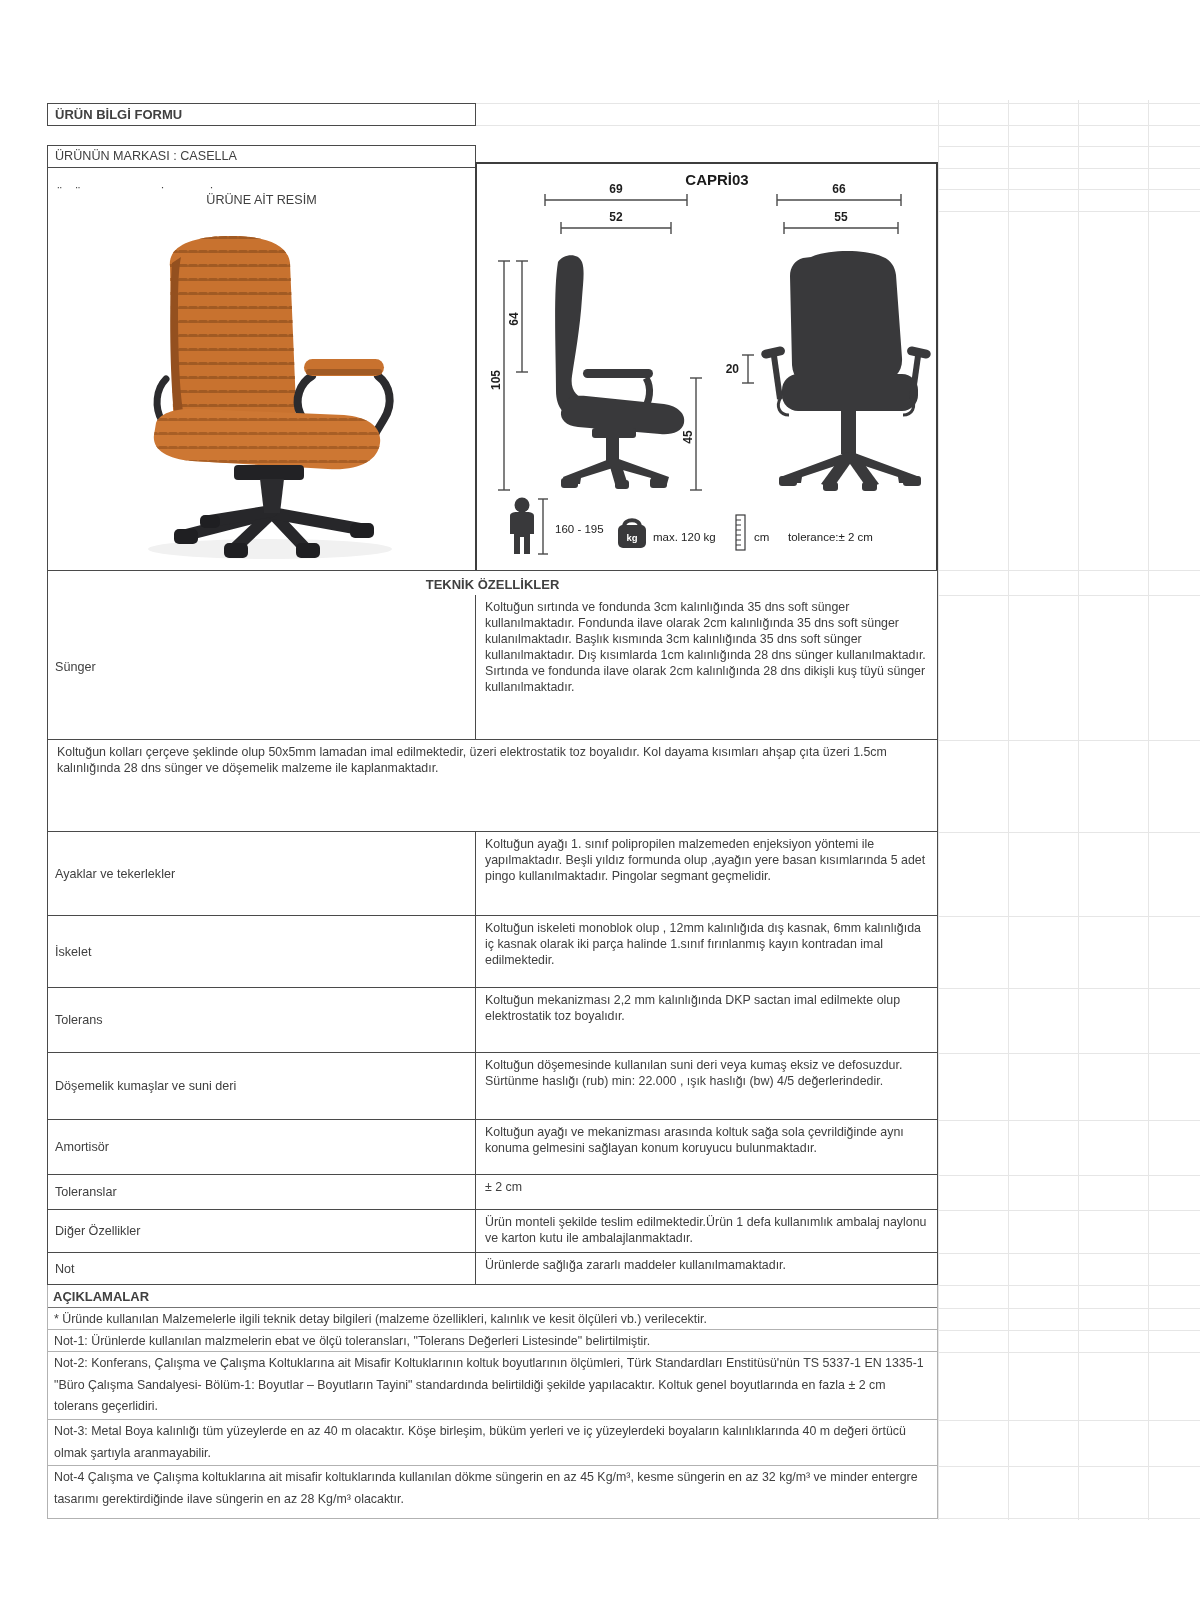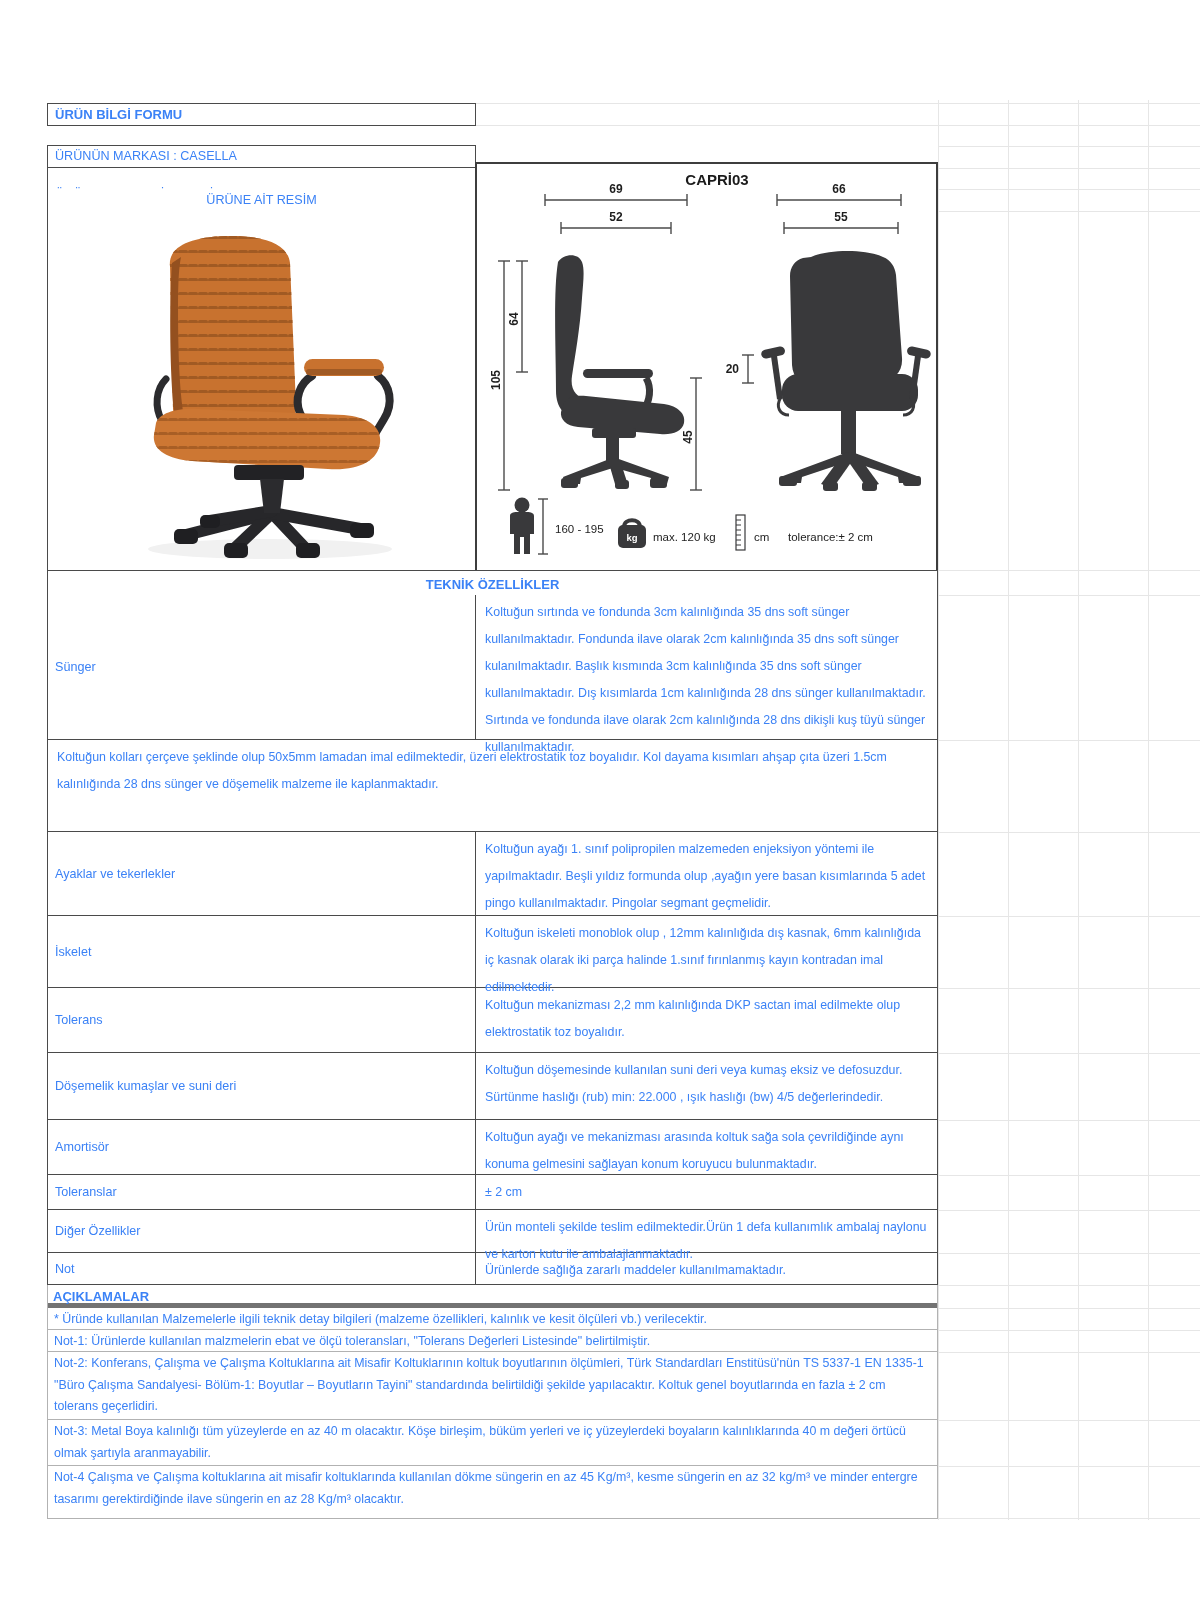--- a/index.html
+++ b/index.html
@@ -1,41 +1,41 @@
 <!DOCTYPE html>
 <html><head>
 <meta charset="utf-8">
 <style>
   html,body{margin:0;padding:0;background:#ffffff;}
   #page{position:relative;width:1200px;height:1600px;background:#fff;
-        font-family:"Liberation Sans",sans-serif;color:#3b82f6;overflow:hidden;}
+        font-family:"Liberation Sans",sans-serif;color:#404040;overflow:hidden;}
   .cell{position:absolute;box-sizing:border-box;background:#fff;z-index:2;}
   .gl{position:absolute;background:#e6e6e6;z-index:1;}
   .title-cell{left:47px;top:103px;width:429px;height:23px;border:1px solid #4a4a4a;
               font-weight:700;font-size:13px;padding:3px 7px;}
   .brand-cell{left:47px;top:145px;width:429px;height:23px;border:1px solid #4a4a4a;
               font-size:12.6px;padding:3px 7px;}
   .pname-cell{left:47px;top:167px;width:429px;height:23px;border:1px solid #4a4a4a;
               font-size:12.6px;padding:19px 7px;}
   .imghead-cell{left:47px;top:189px;width:429px;height:23px;border-left:1px solid #4a4a4a;
               border-right:1px dotted #9a9a9a;border-bottom:1px dotted #9a9a9a;
               font-size:12.6px;text-align:center;padding-top:4px;}
   .picture-cell{left:47px;top:211px;width:429px;height:359px;border-left:1px solid #4a4a4a;
               border-right:1px dotted #9a9a9a;}
   .diagram-cell{left:475px;top:162px;width:463px;height:426px;border:2px solid #3d3d3d;}
   .tek-cell{left:47px;top:570px;width:891px;height:26px;border:1px solid #4a4a4a;
               font-weight:700;font-size:13px;text-align:center;padding-top:6px;}
   .specs{left:47px;top:595px;width:891px;border-left:1px solid #4a4a4a;border-right:1px solid #4a4a4a;}
   .srow{display:flex;border-bottom:1px solid #4a4a4a;box-sizing:border-box;}
   .slabel{width:428px;border-right:1px solid #4a4a4a;display:flex;align-items:center;
               padding:2px 7px;font-size:12.6px;box-sizing:border-box;}
-  .stext{flex:1;padding:4px 9px 2px;font-size:12.4px;line-height:27px;box-sizing:border-box;}
+  .stext{flex:1;padding:4px 9px 2px;font-size:12.4px;line-height:16px;box-sizing:border-box;}
   .notes{left:47px;top:1285px;width:891px;border-left:1px solid #b2b2b2;border-right:1px solid #b2b2b2;
               border-bottom:1px solid #b2b2b2;}
-  .nhead{height:23px;font-weight:700;font-size:13px;padding:4px 5px 4px;border-bottom:5px solid #737373;box-sizing:border-box;}
+  .nhead{height:23px;font-weight:700;font-size:13px;padding:4px 5px 4px;border-bottom:1px solid #737373;box-sizing:border-box;}
   .nitem{padding:1px 6px 0;font-size:12.4px;line-height:21.5px;border-bottom:1px solid #b2b2b2;box-sizing:border-box;}
   svg text{font-family:"Liberation Sans",sans-serif;}
   .dimnum{font-size:12px;font-weight:700;fill:#1e1e1e;}
   .icolbl{font-size:11.5px;fill:#222;}
 </style>
 </head>
 <body>
 
 <div id="page">
 

